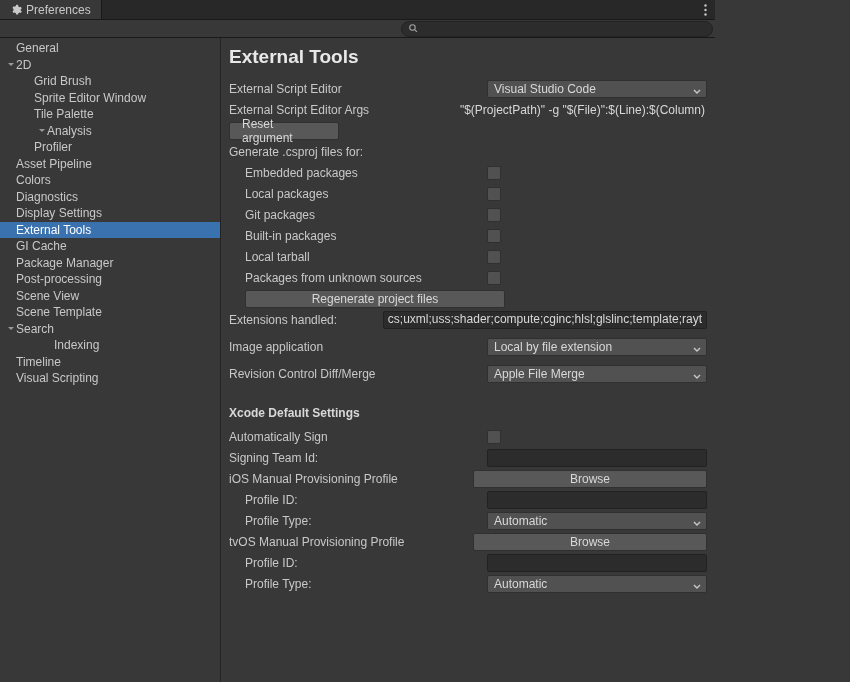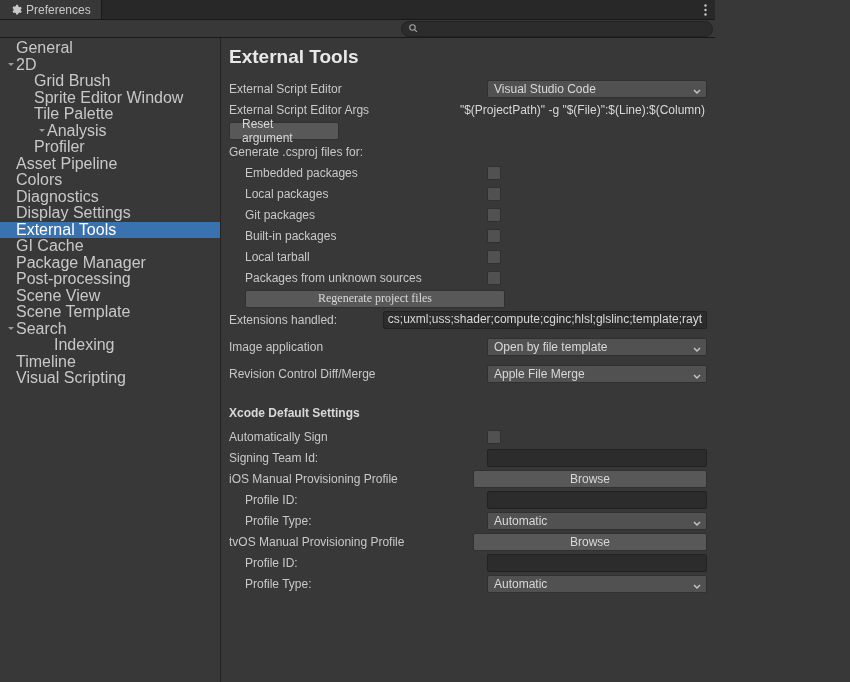--- a/index.html
+++ b/index.html
@@ -58,21 +58,21 @@
   .sidebar {
     width: 221px;
     background: #383838;
     border-right: 1px solid #232323;
     padding-top: 2px;
     overflow:hidden;
   }
   .nav-item {
     height: 16.5px;
     line-height: 16.5px;
-    font-size: 16px;
+    font-size: 12px;
     color: #C8C8C8;
     white-space: nowrap;
     cursor: default;
   }
   .nav-item.selected {
     background: #3A72B0;
     color: #FFFFFF;
   }
   .nav-row { display:flex; align-items:center; }
   .nav-arrow {
@@ -152,21 +152,21 @@
     border: 1px solid #303030;
     border-radius: 2px;
     color: #D8D8D8;
     font-size: 12px;
     display: inline-flex;
     align-items: center;
     justify-content: center;
     padding: 0 12px;
   }
   .btn-reset { width: 110px; margin-left:0; }
-  .btn-regen { width: 260px; margin-left: 16px; font-family: Liberation Serif, serif; }
+  .btn-regen { width: 260px; margin-left: 16px; }
   .btn-browse { width: 234px; }
   .chk {
     width: 14px;
     height: 14px;
     background: #515151;
     border: 1px solid #303030;
     border-radius: 2px;
   }
   .section-title {
     font-size: 12px;
@@ -373,21 +373,21 @@
             <div class="textinput">cs;uxml;uss;shader;compute;cginc;hlsl;glslinc;template;rayt</div>
           </div>
         </div>
 
         <div class="spacer6"></div>
 
         <div class="row">
           <div class="label">Image application</div>
           <div class="field">
             <div class="dropdown">
-              <span>Open by file template</span>
+              <span>Local by file extension</span>
               <span class="dd-arrow"><svg viewBox="0 0 8 8">
                     <path d="M1 2l3 3 3-3" fill="none" stroke="#C8C8C8" stroke-width="1.4"></path>
                   </svg></span>
             </div>
           </div>
         </div>
 
         <div class="spacer6"></div>
 
         <div class="row">

